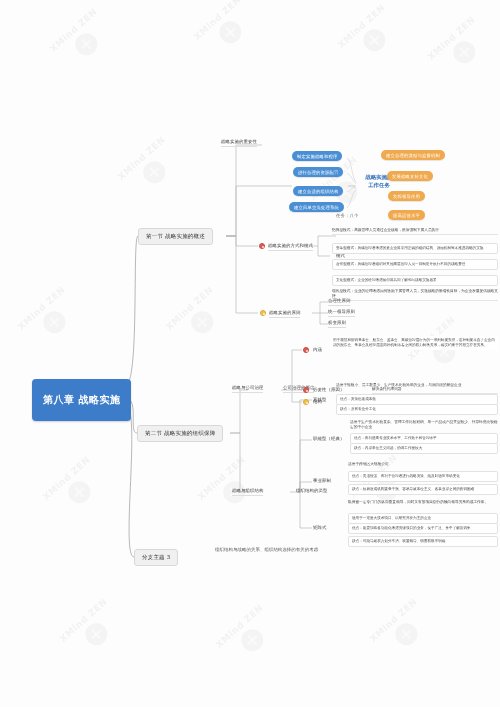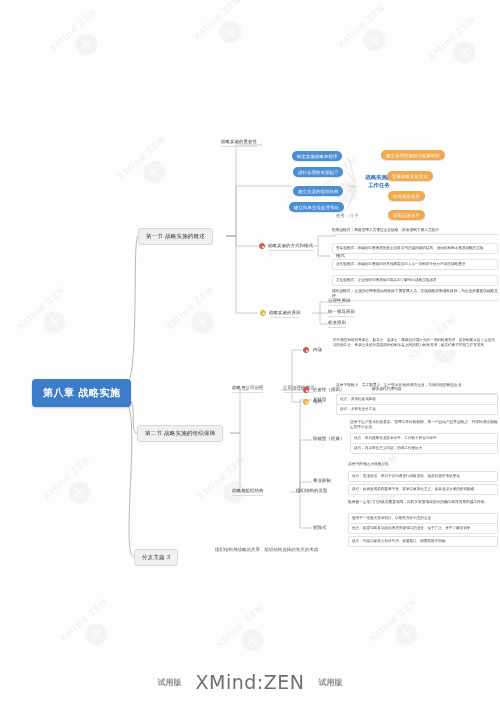--- a/index.html
+++ b/index.html
@@ -26,21 +26,21 @@
     content:"";position:absolute;background:#fafafa;
   }
   .wm .plus:before{left:50%;top:5px;width:2px;height:12px;margin-left:-1px;}
   .wm .plus:after{top:50%;left:5px;height:2px;width:12px;margin-top:-1px;}
 
   
   .node{position:absolute;box-sizing:border-box;white-space:nowrap;}
 
   .root{
     background:#3d7cc9;color:#fff;border-radius:4px;
-    font-size:10px;font-weight:700;padding:7px 11px;
+    font-size:10px;font-weight:700;padding:14px 11px;
     letter-spacing:.5px;box-shadow:0 1px 2px rgba(0,0,0,.18);
   }
   .sec{
     background:#f0f0f0;border:1px solid #d8d8d8;border-radius:3px;
     font-size:5.5px;color:#333;padding:4px 7px;letter-spacing:.2px;
   }
   .plain{font-size:4.4px;color:#3a3a3a;letter-spacing:.1px;}
   .plain.u{border-bottom:1px solid #dedede;padding-bottom:1.5px;}
 
   .pill{
@@ -226,19 +226,14 @@
   <div class="node box" style="left:348px;top:484px;width:150px;"><span>缺点</span>：<span>较易造成机构重叠干扰、容易导致本位主义、各事业部之间的协调困难</span></div>
 
   <div class="node plain" style="left:313px;top:525px;">矩阵式</div>
   <div class="node line" style="left:348px;top:500px;width:150px;border-bottom:none;">既保留一定专门门的纵向垂直领导，同时又有按项目划分的横向领导关系构成工作体。</div>
   <div class="node box" style="left:348px;top:513px;width:150px;">适用于一定量大技术项目、以研究开发为主的企业</div>
   <div class="node box" style="left:348px;top:523px;width:150px;"><span>优点</span>：<span>能更加将各功能化考虑关键项目的业务，便于广泛、集中了解及调集</span></div>
   <div class="node box" style="left:348px;top:536px;width:150px;"><span>缺点</span>：<span>可能导致权力划分不清、双重领导、职责权限不明确</span></div>
 
   <div class="node plain" style="left:215px;top:547px;color:#555;">组织结构与战略的关系、组织结构选择的有关的考虑</div>
 
-  <div class="footer">
-    <span class="small">试用版</span>
-    <span class="brand">XMind:ZEN</span>
-    <span class="small">试用版</span>
-  </div>
 
 </div>
 
 </body></html>

